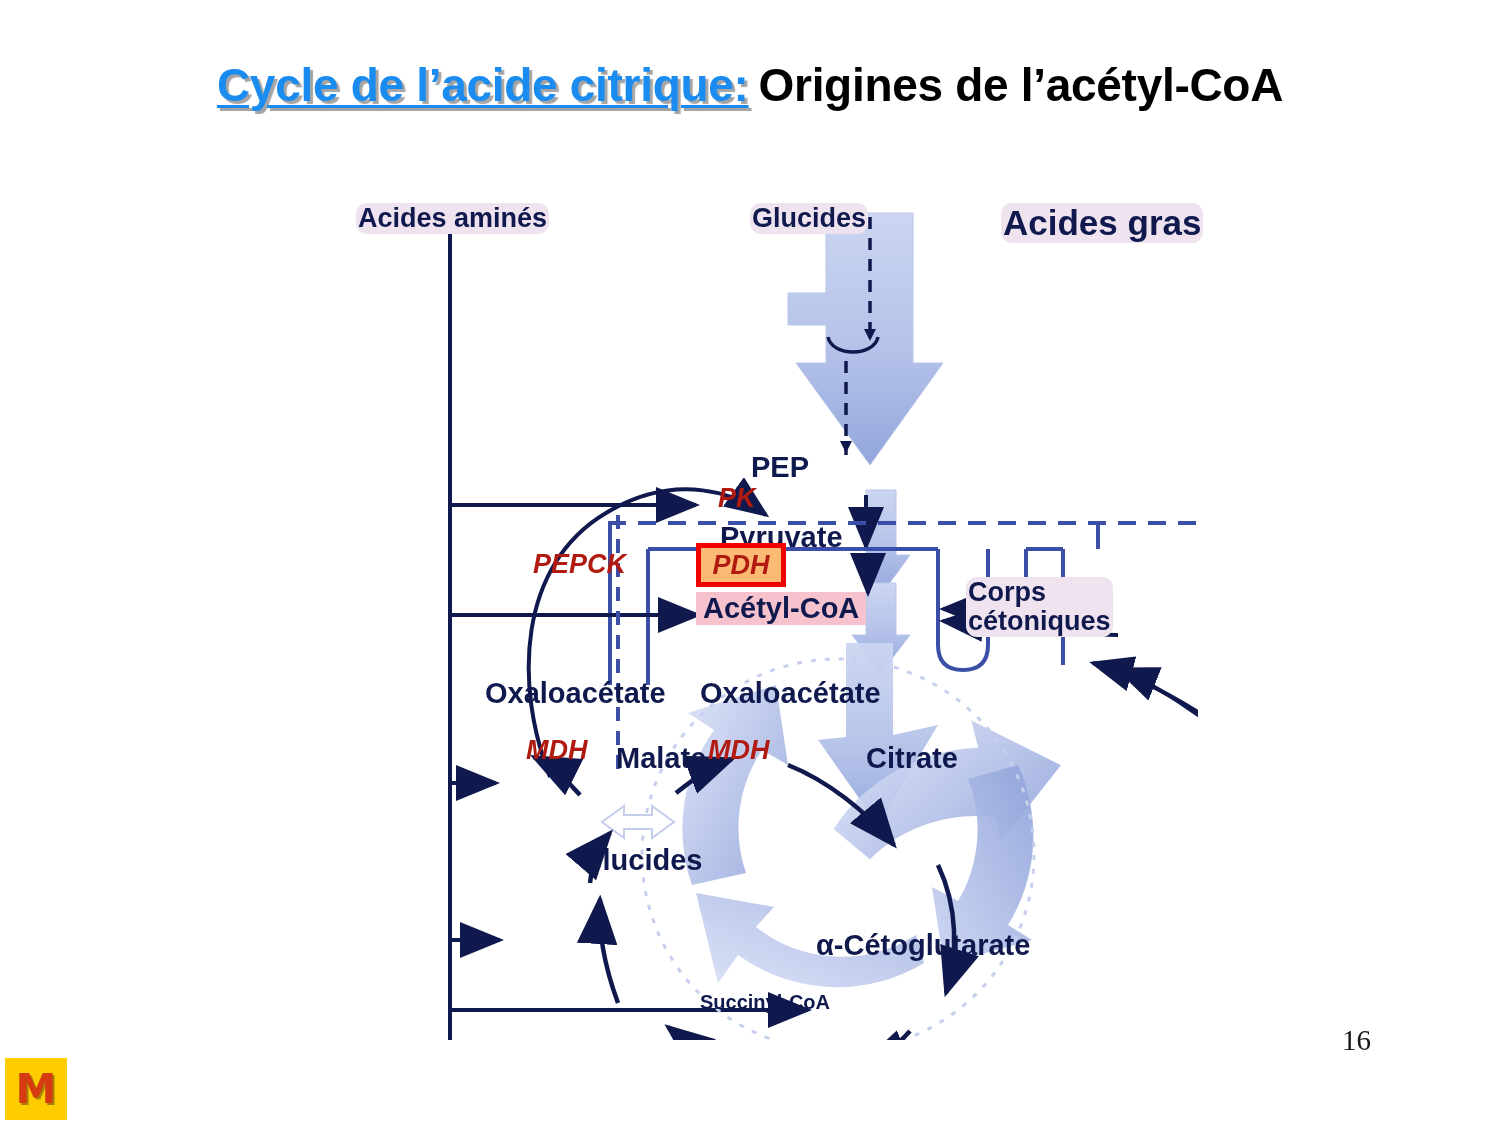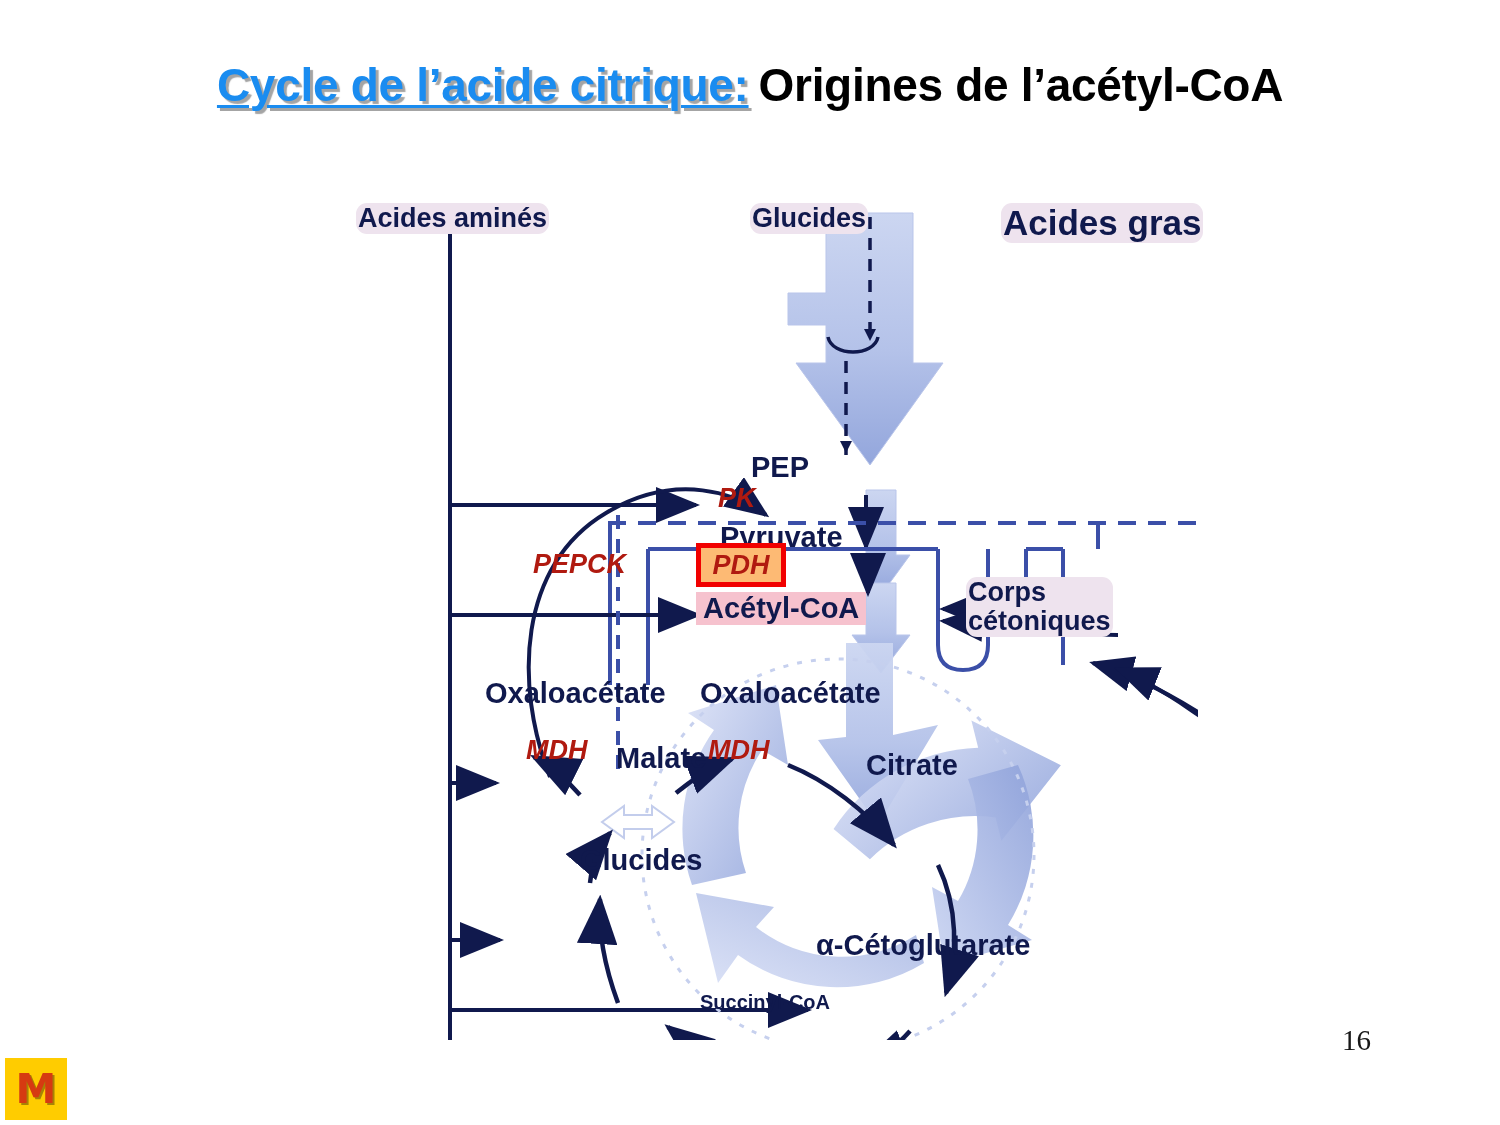--- a/index.html
+++ b/index.html
@@ -285,21 +285,21 @@
   <div class="dlabel hl-lav" style="left:432px; top:38px;  font-size:27px;">Glucides</div>
   <div class="dlabel hl-lav" style="left:683px; top:38px;  font-size:35px;">Acides gras</div>
 
   <div class="dlabel" style="left:433px; top:287px; font-size:29px;">PEP</div>
   <div class="dlabel" style="left:402px; top:357px; font-size:29px;">Pyruvate</div>
   <div class="dlabel hl-pink" style="left:378px; top:427px; font-size:29px;">Acétyl-CoA</div>
 
   <div class="dlabel" style="left:167px; top:513px; font-size:29px;">Oxaloacétate</div>
   <div class="dlabel" style="left:382px; top:513px; font-size:29px;">Oxaloacétate</div>
   <div class="dlabel" style="left:298px; top:578px; font-size:29px;">Malate</div>
-  <div class="dlabel" style="left:548px; top:578px; font-size:29px;margin-top:7px;">Citrate</div>
+  <div class="dlabel" style="left:548px; top:578px; font-size:29px;">Citrate</div>
   <div class="dlabel" style="left:262px; top:680px; font-size:29px;">Glucides</div>
   <div class="dlabel" style="left:498px; top:765px; font-size:29px;">α-Cétoglutarate</div>
   <div class="dlabel" style="left:382px; top:827px; font-size:20px;">Succinyl-CoA</div>
 
   <div class="dlabel hl-lav" style="left:648px; top:412px; font-size:27px;"><span>Corps</span><br><span>cétoniques</span></div>
 
   <div class="enz" style="left:400px; top:318px; font-size:27px;font-style:italic;">PK</div>
   <div class="enz" style="left:215px; top:384px; font-size:27px;">PEPCK</div>
   <div class="enz" style="left:208px; top:570px; font-size:27px;">MDH</div>
   <div class="enz" style="left:390px; top:570px; font-size:27px;">MDH</div>

